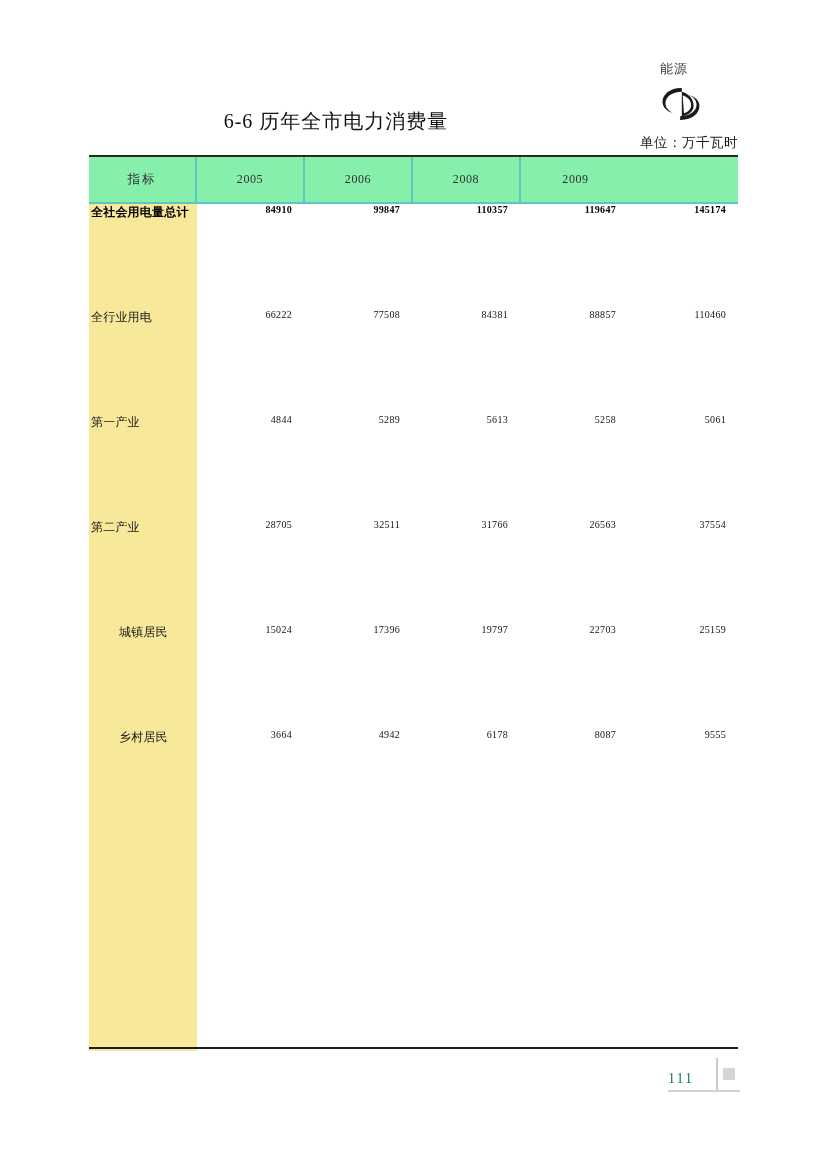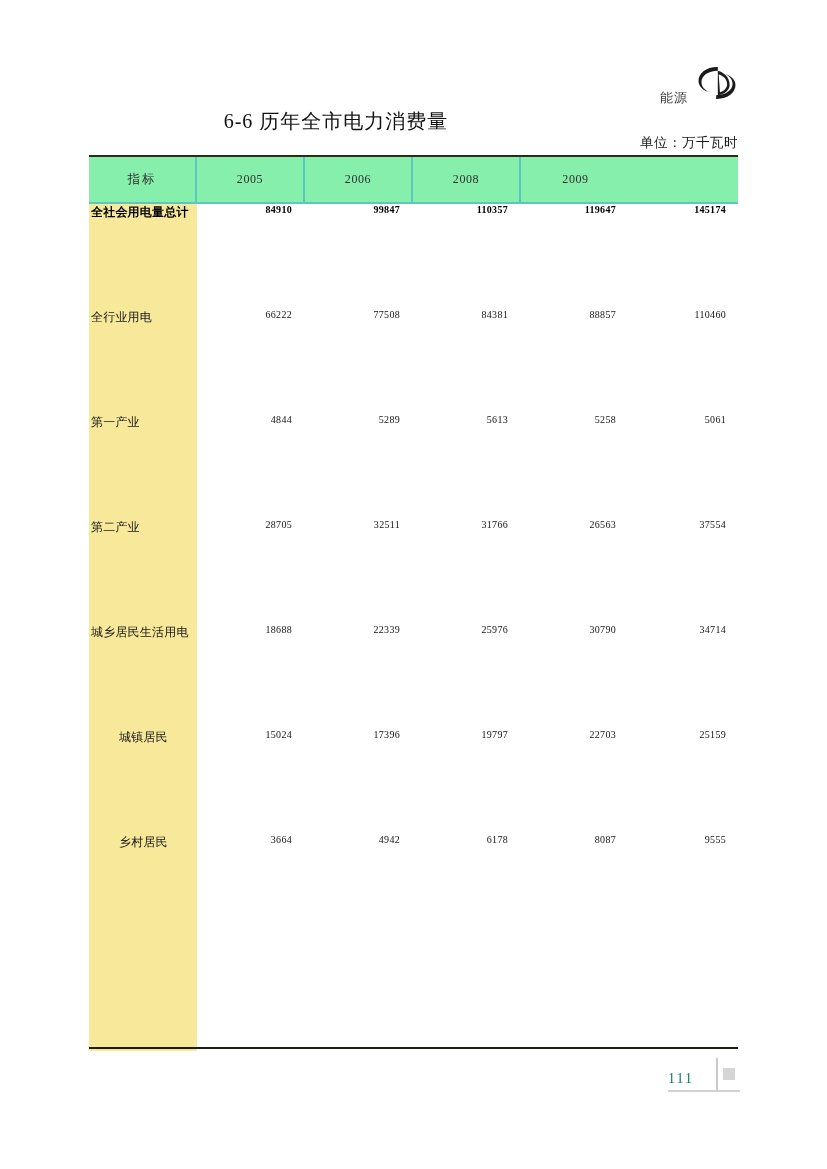--- a/index.html
+++ b/index.html
@@ -22,22 +22,23 @@
     width: 827px;
     height: 1169px;
   }
 
   
   .logo-block {
     position: absolute;
     left: 660px;
     top: 62px;
     display: flex;
-    align-items: flex-end;
+    align-items: flex-start;
     gap: 8px;
+    flex-direction: column;
   }
   .logo-caption {
     font-family: "Liberation Serif", "DejaVu Serif", serif;
     font-size: 13px;
     color: #3a3a3a;
     letter-spacing: 1px;
     line-height: 1;
   }
   .logo-mark {
     width: 42px;
@@ -276,28 +277,20 @@
         <div class="row">
           <div class="rlabel">第二产业</div>
           <div class="cell">28705</div>
           <div class="cell">32511</div>
           <div class="cell">31766</div>
           <div class="cell">26563</div>
           <div class="cell last">37554</div>
         </div>
 
 
-        <div class="row">
-          <div class="rlabel">城乡居民生活用电</div>
-          <div class="cell">18688</div>
-          <div class="cell">22339</div>
-          <div class="cell">25976</div>
-          <div class="cell">30790</div>
-          <div class="cell last">34714</div>
-        </div>
 
         <div class="row">
           <div class="rlabel indent">城镇居民</div>
           <div class="cell">15024</div>
           <div class="cell">17396</div>
           <div class="cell">19797</div>
           <div class="cell">22703</div>
           <div class="cell last">25159</div>
         </div>
 

